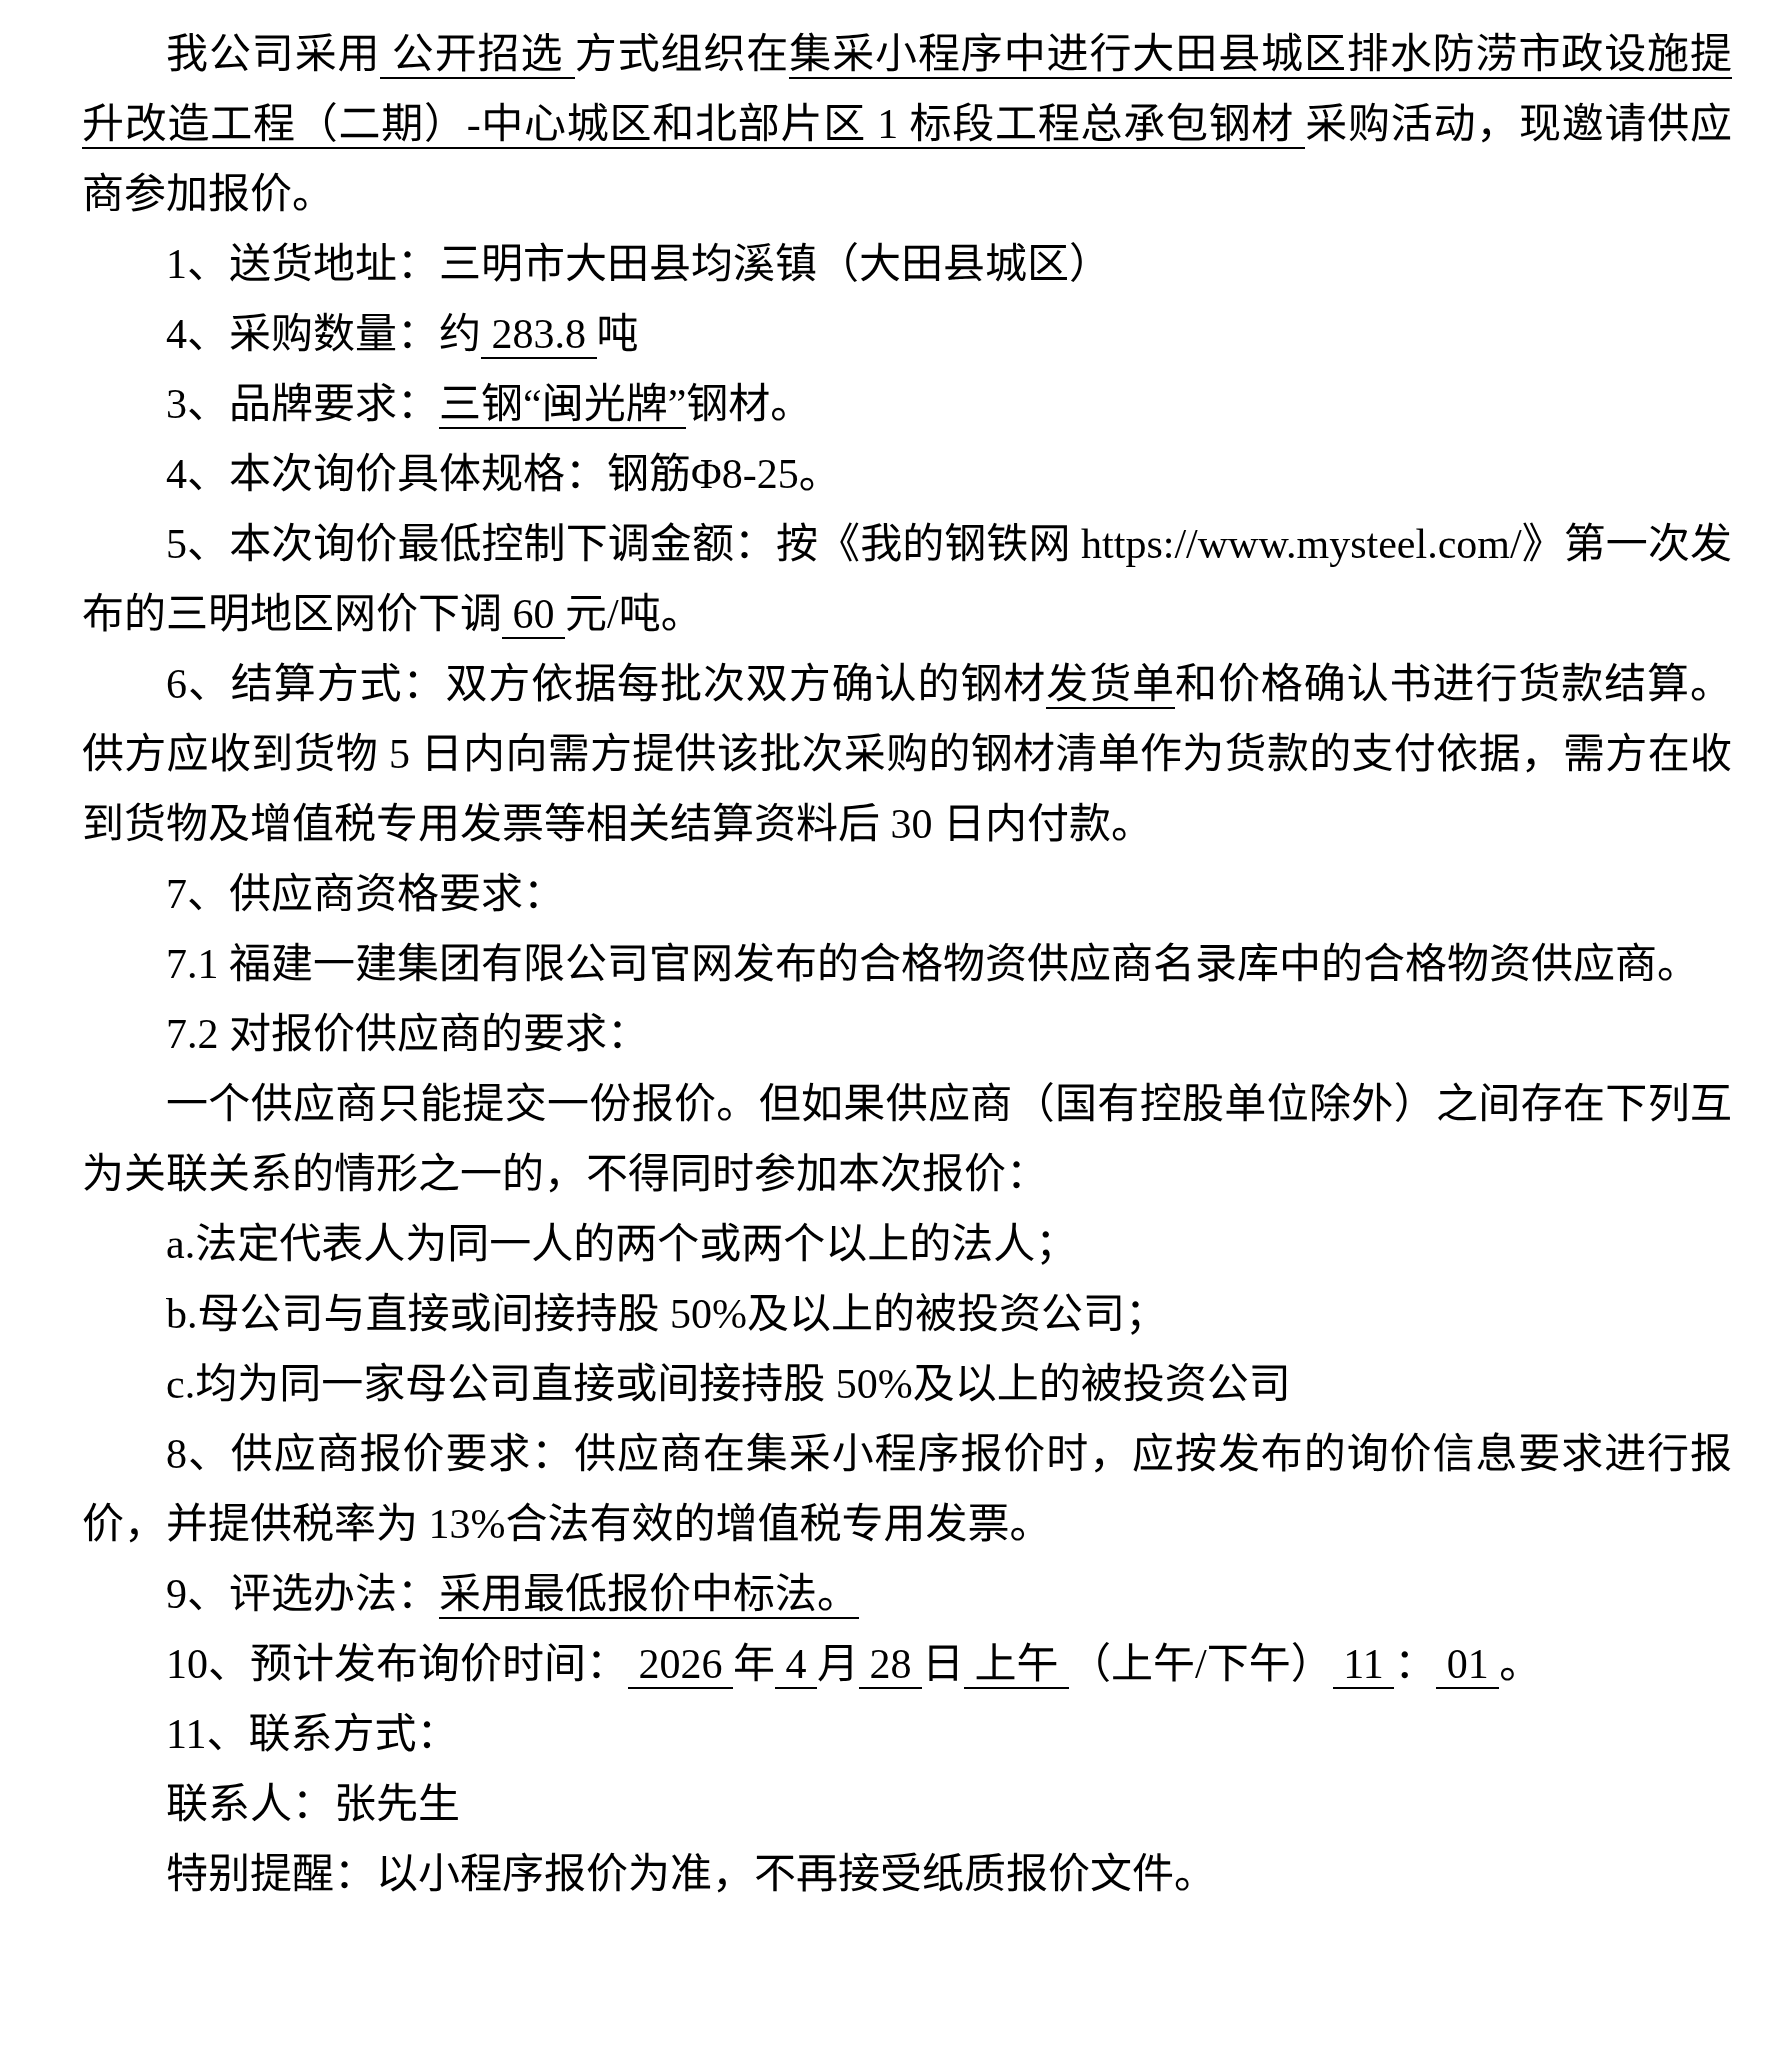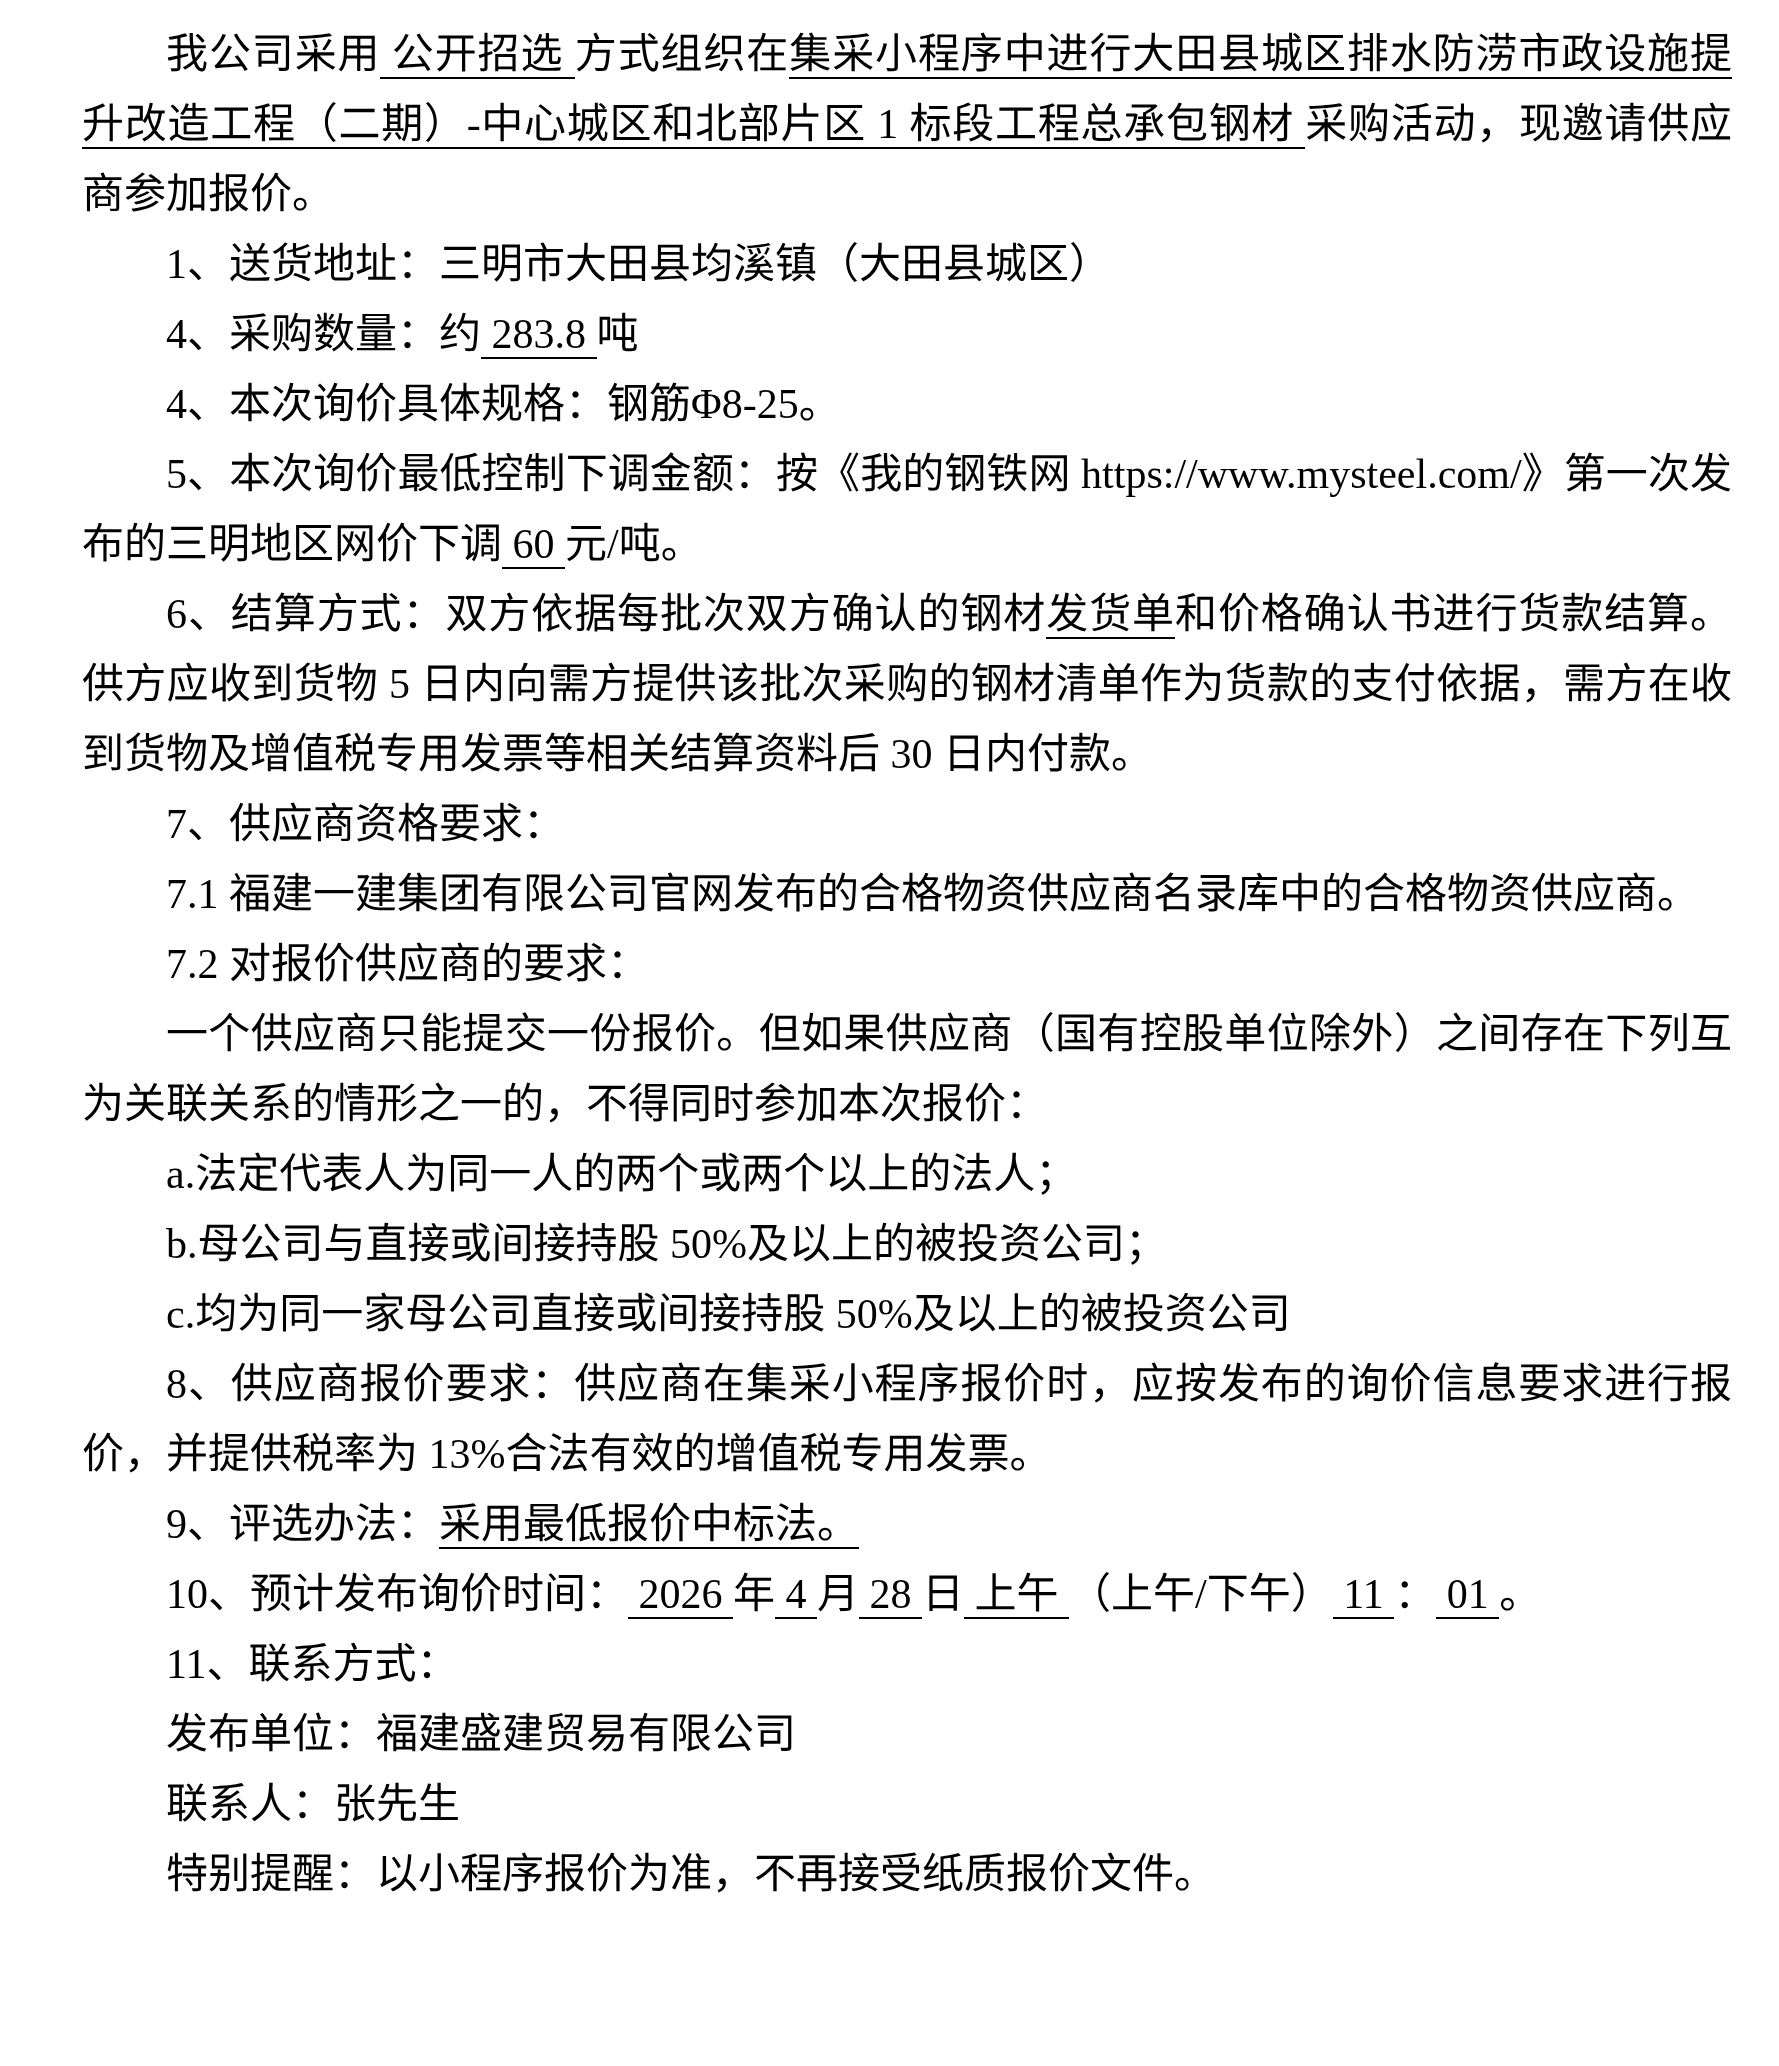--- a/index.html
+++ b/index.html
@@ -36,32 +36,32 @@
   }
 </style>
 </head>
 <body>
 
 <main class="page">
   <div id="doc-body">
       <p class="para indent"><span>我公司采用</span><span class="u"> 公开招选 </span><span>方式组织在</span><span class="u">集采小程序中进行大田县城区排水防涝市政设施提升改造工程（二期）-中心城区和北部片区 1 标段工程总承包钢材 </span><span>采购活动，现邀请供应商参加报价。</span></p>
       <p class="para indent"><span>1、送货地址：三明市大田县均溪镇（大田县城区）</span></p>
       <p class="para indent"><span>4、采购数量：约</span><span class="u"> 283.8 </span><span>吨</span></p>
+      <p class="para indent"><span>3、品牌要求：</span><span class="u">三钢“闽光牌”</span><span>钢材。</span></p>
       <p class="para indent"><span>4、本次询价具体规格：钢筋Φ8-25。</span></p>
       <p class="para indent"><span>5、本次询价最低控制下调金额：按《我的钢铁网 https://www.mysteel.com/》第一次发布的三明地区网价下调</span><span class="u"> 60 </span><span>元/吨。</span></p>
       <p class="para indent"><span>6、结算方式：双方依据每批次双方确认的钢材</span><span class="u">发货单</span><span>和价格确认书进行货款结算。供方应收到货物 5 日内向需方提供该批次采购的钢材清单作为货款的支付依据，需方在收到货物及增值税专用发票等相关结算资料后 30 日内付款。</span></p>
       <p class="para indent"><span>7、供应商资格要求：</span></p>
       <p class="para indent"><span>7.1 福建一建集团有限公司官网发布的合格物资供应商名录库中的合格物资供应商。</span></p>
       <p class="para indent"><span>7.2 对报价供应商的要求：</span></p>
       <p class="para indent"><span>一个供应商只能提交一份报价。但如果供应商（国有控股单位除外）之间存在下列互为关联关系的情形之一的，不得同时参加本次报价：</span></p>
       <p class="para indent"><span>a.法定代表人为同一人的两个或两个以上的法人；</span></p>
       <p class="para indent"><span>b.母公司与直接或间接持股 50%及以上的被投资公司；</span></p>
       <p class="para indent"><span>c.均为同一家母公司直接或间接持股 50%及以上的被投资公司</span></p>
       <p class="para indent"><span>8、供应商报价要求：供应商在集采小程序报价时，应按发布的询价信息要求进行报价，并提供税率为 13%合法有效的增值税专用发票。</span></p>
       <p class="para indent"><span>9、评选办法：</span><span class="u">采用最低报价中标法。</span></p>
       <p class="para indent"><span>10、预计发布询价时间：</span><span class="u"> 2026 </span><span>年</span><span class="u"> 4 </span><span>月</span><span class="u"> 28 </span><span>日</span><span class="u"> 上午 </span><span>（上午/下午）</span><span class="u"> 11 </span><span>：</span><span class="u"> 01 </span><span>。</span></p>
       <p class="para indent"><span>11、联系方式：</span></p>
-      <p class="para indent"><span>发布单位：福建盛建贸易有限公司</span></p>
       <p class="para indent"><span>联系人：张先生</span></p>
       <p class="para indent bold"><span>特别提醒：以小程序报价为准，不再接受纸质报价文件。</span></p>
     </div>
 </main>
 
 
 </body></html>

